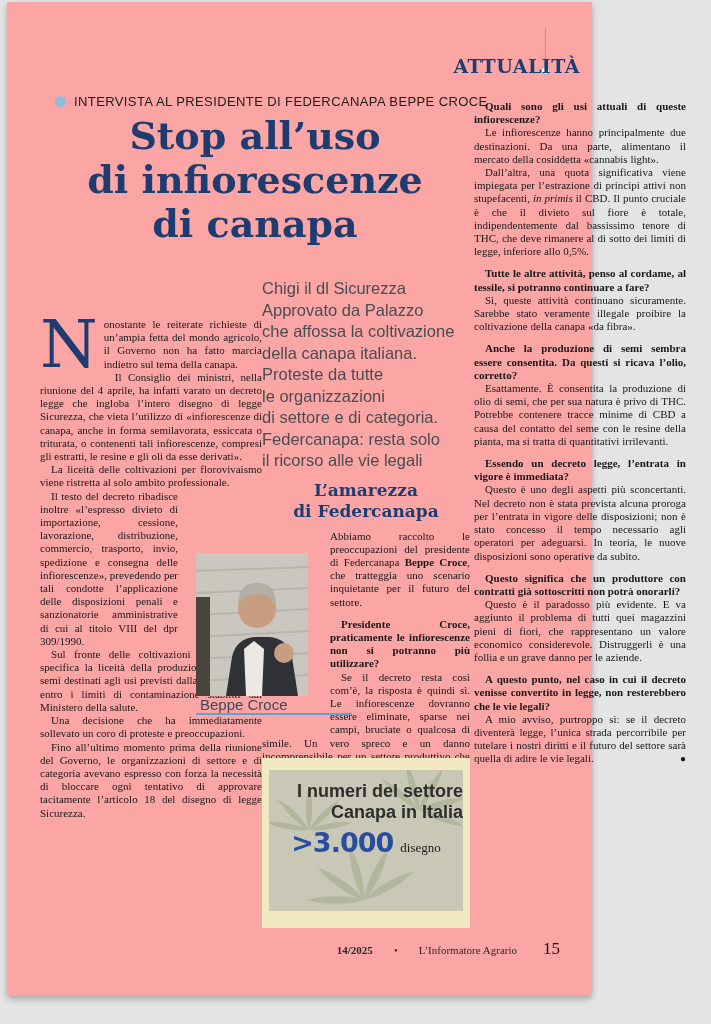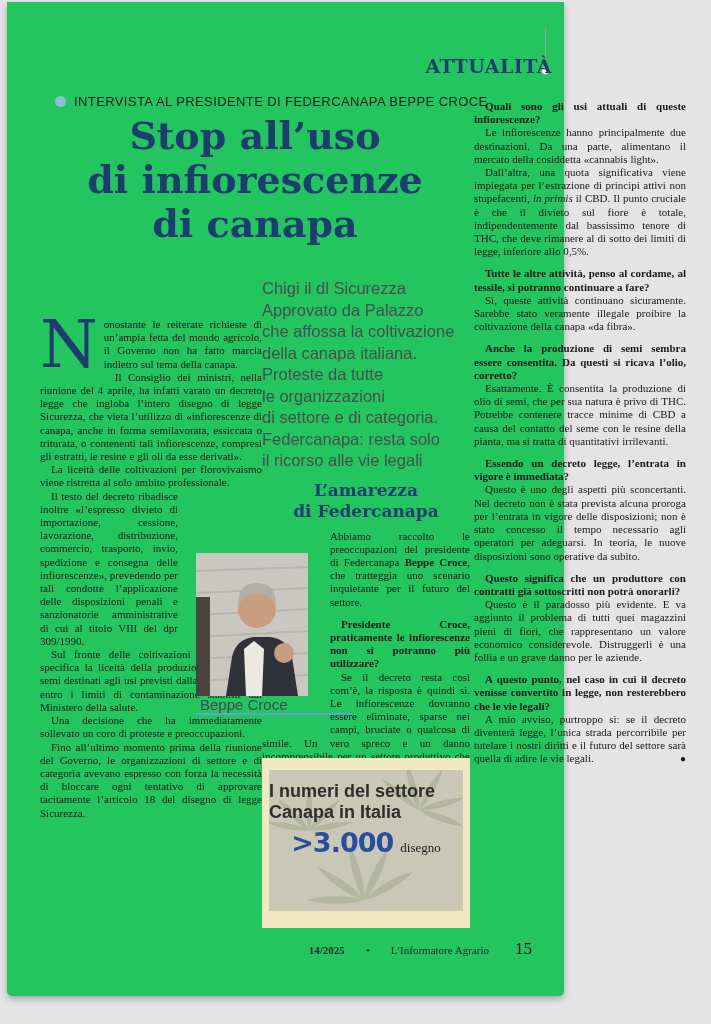--- a/index.html
+++ b/index.html
@@ -3,23 +3,24 @@
 <meta charset="utf-8">
 <style>
   html,body{margin:0;padding:0;}
   body{
     width:711px;height:1024px;position:relative;overflow:hidden;
     background:#e4e4e4;
     font-family:"Liberation Serif",serif;
   }
   .page{
     position:absolute;left:7px;top:2px;width:557px;height:994px;
-    background:#22c55e;
+    background:#fca5a5;
     border-radius:0 0 5px 5px;
     box-shadow:0 3px 6px rgba(0,0,0,0.28);
+    padding-left:28px;
   }
   
   .section-head{
     position:absolute;top:53px;right:12px;
     font-family:"DejaVu Serif",serif;font-weight:bold;font-size:19px;
     letter-spacing:0.5px;color:#1e3c6f;
   }
   .marker-line{position:absolute;left:538px;top:26px;width:1px;height:38px;background:#9f9f9f;}
   .marker-circle{position:absolute;left:534px;top:64px;width:7px;height:7px;border:1px solid #999;
     border-radius:50%;background:#fff;}
@@ -77,21 +78,21 @@
   }
   .caption-line{position:absolute;left:189px;top:711px;width:156px;height:2px;background:#63a0d8;}
   
   .stats-box{
     position:absolute;left:255px;top:756px;width:208px;height:170px;
     background:#f0e9c2;box-sizing:border-box;padding:12px 7px 17px;
   }
   .box-inner{position:relative;width:100%;height:100%;background:#c6c4b4;overflow:hidden;}
   .box-inner svg{position:absolute;left:0;top:0;}
   .box-title{
-    position:relative;margin-top:11px;text-align:left;
+    position:relative;margin-top:11px;text-align:right;
     font-family:"Liberation Sans",sans-serif;font-weight:bold;
     font-size:18px;line-height:21px;color:#2d2d2b;
   }
   .stat-row{position:relative;text-align:center;margin-top:4px;white-space:nowrap;}
   .stat-value{
     font-family:"DejaVu Sans",sans-serif;font-weight:bold;font-size:27px;
     color:#2a4da0;letter-spacing:-1px;
   }
   .stat-label{font-family:"Liberation Serif",serif;font-size:13px;color:#1c1c1c;margin-left:7px;}
   

